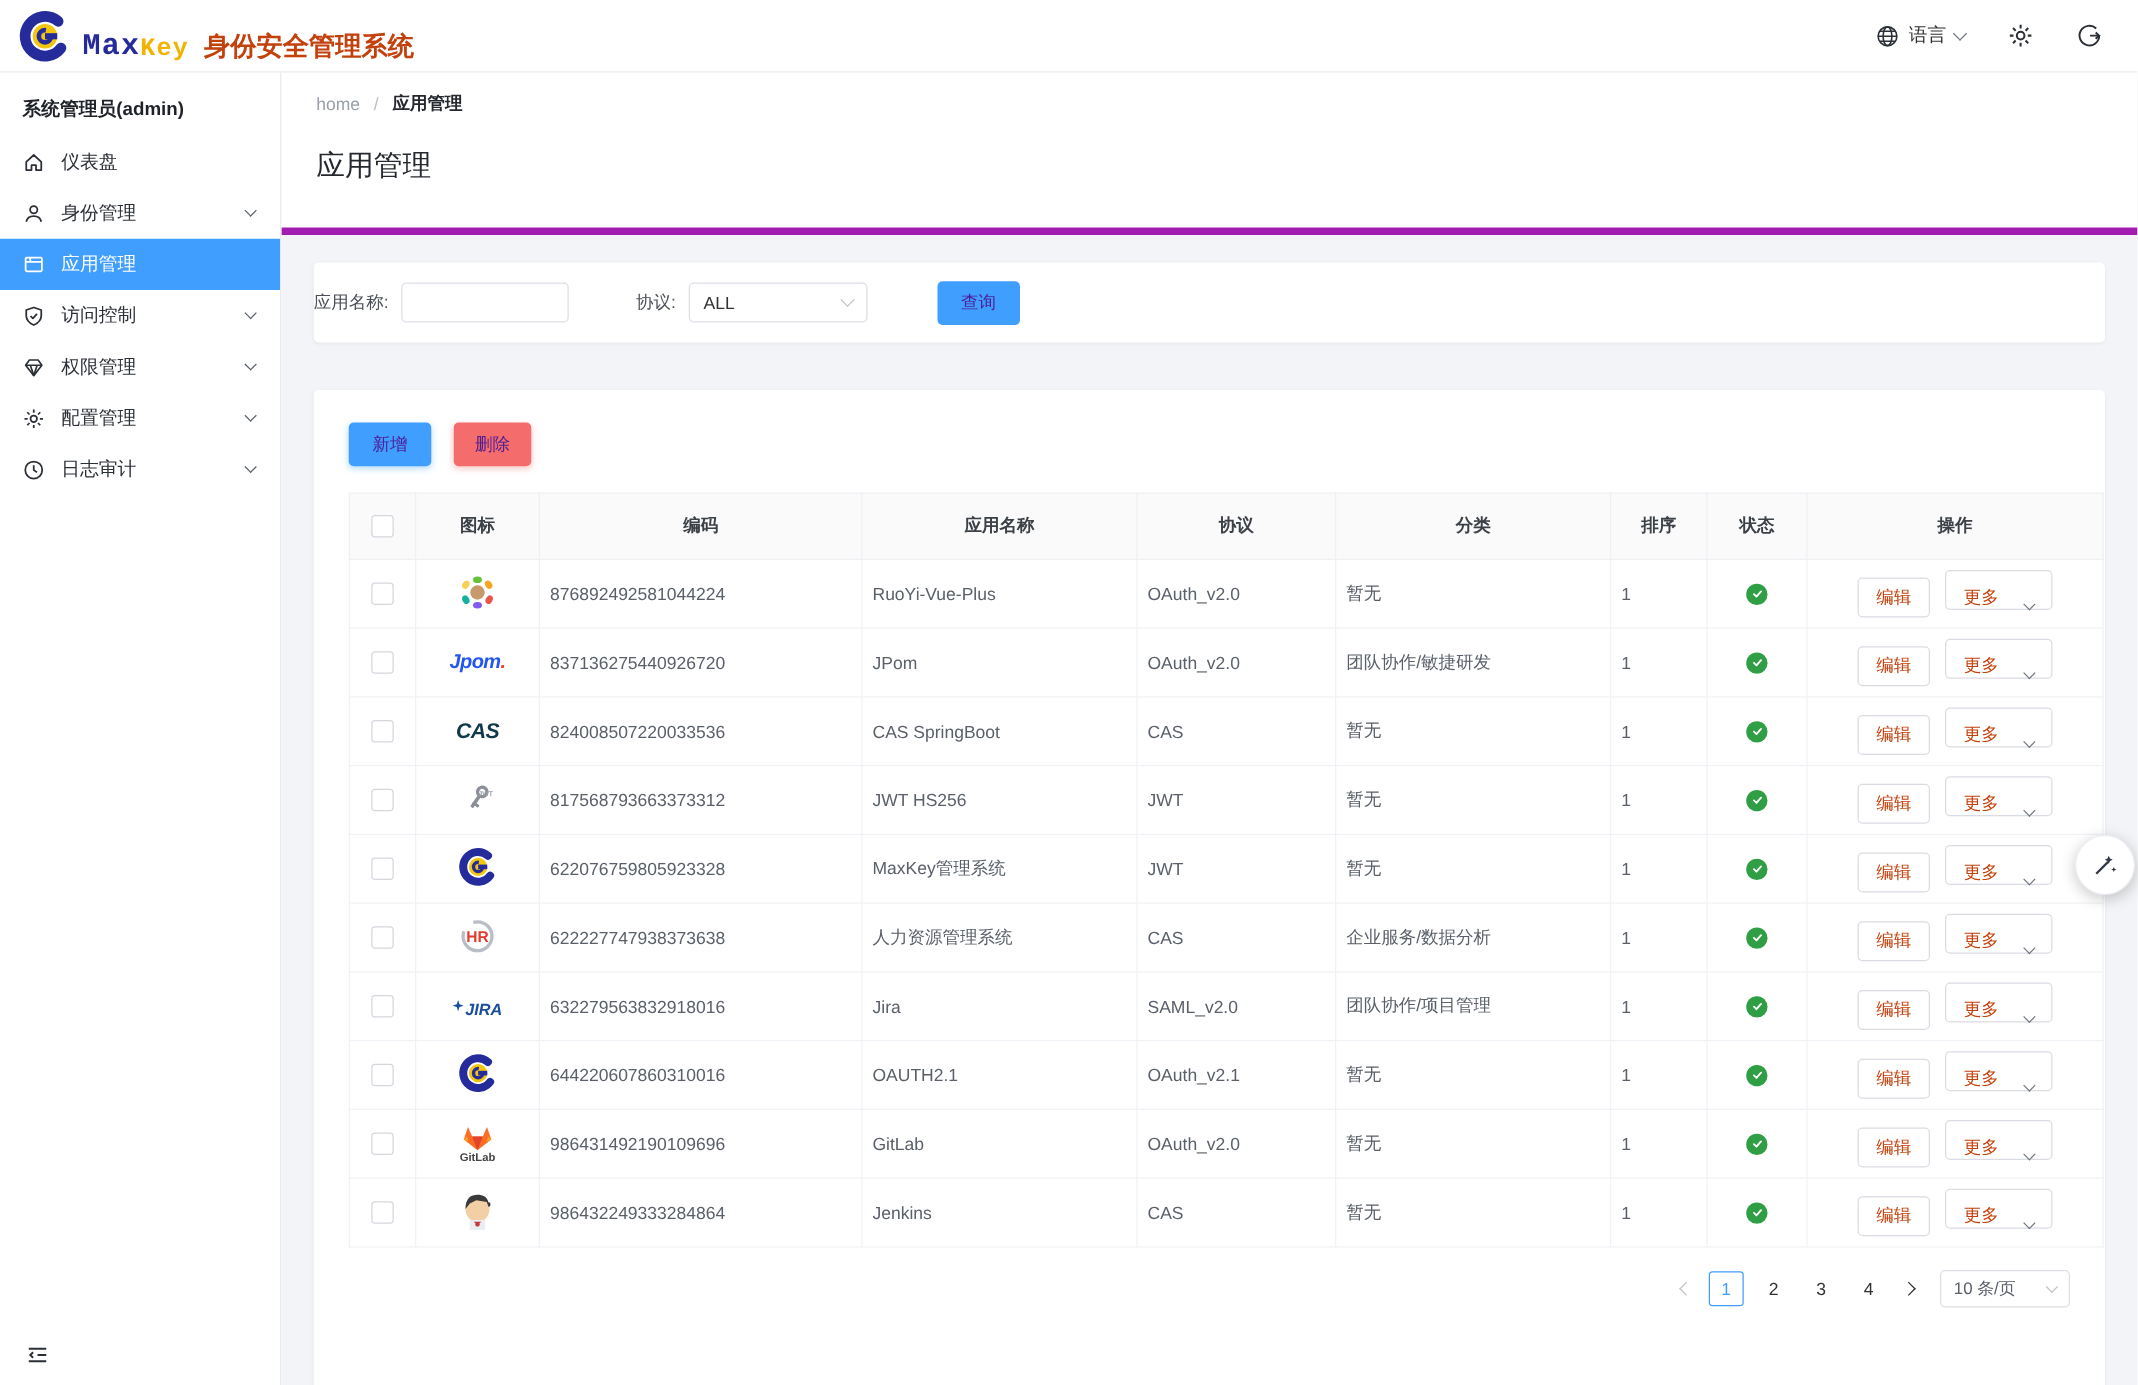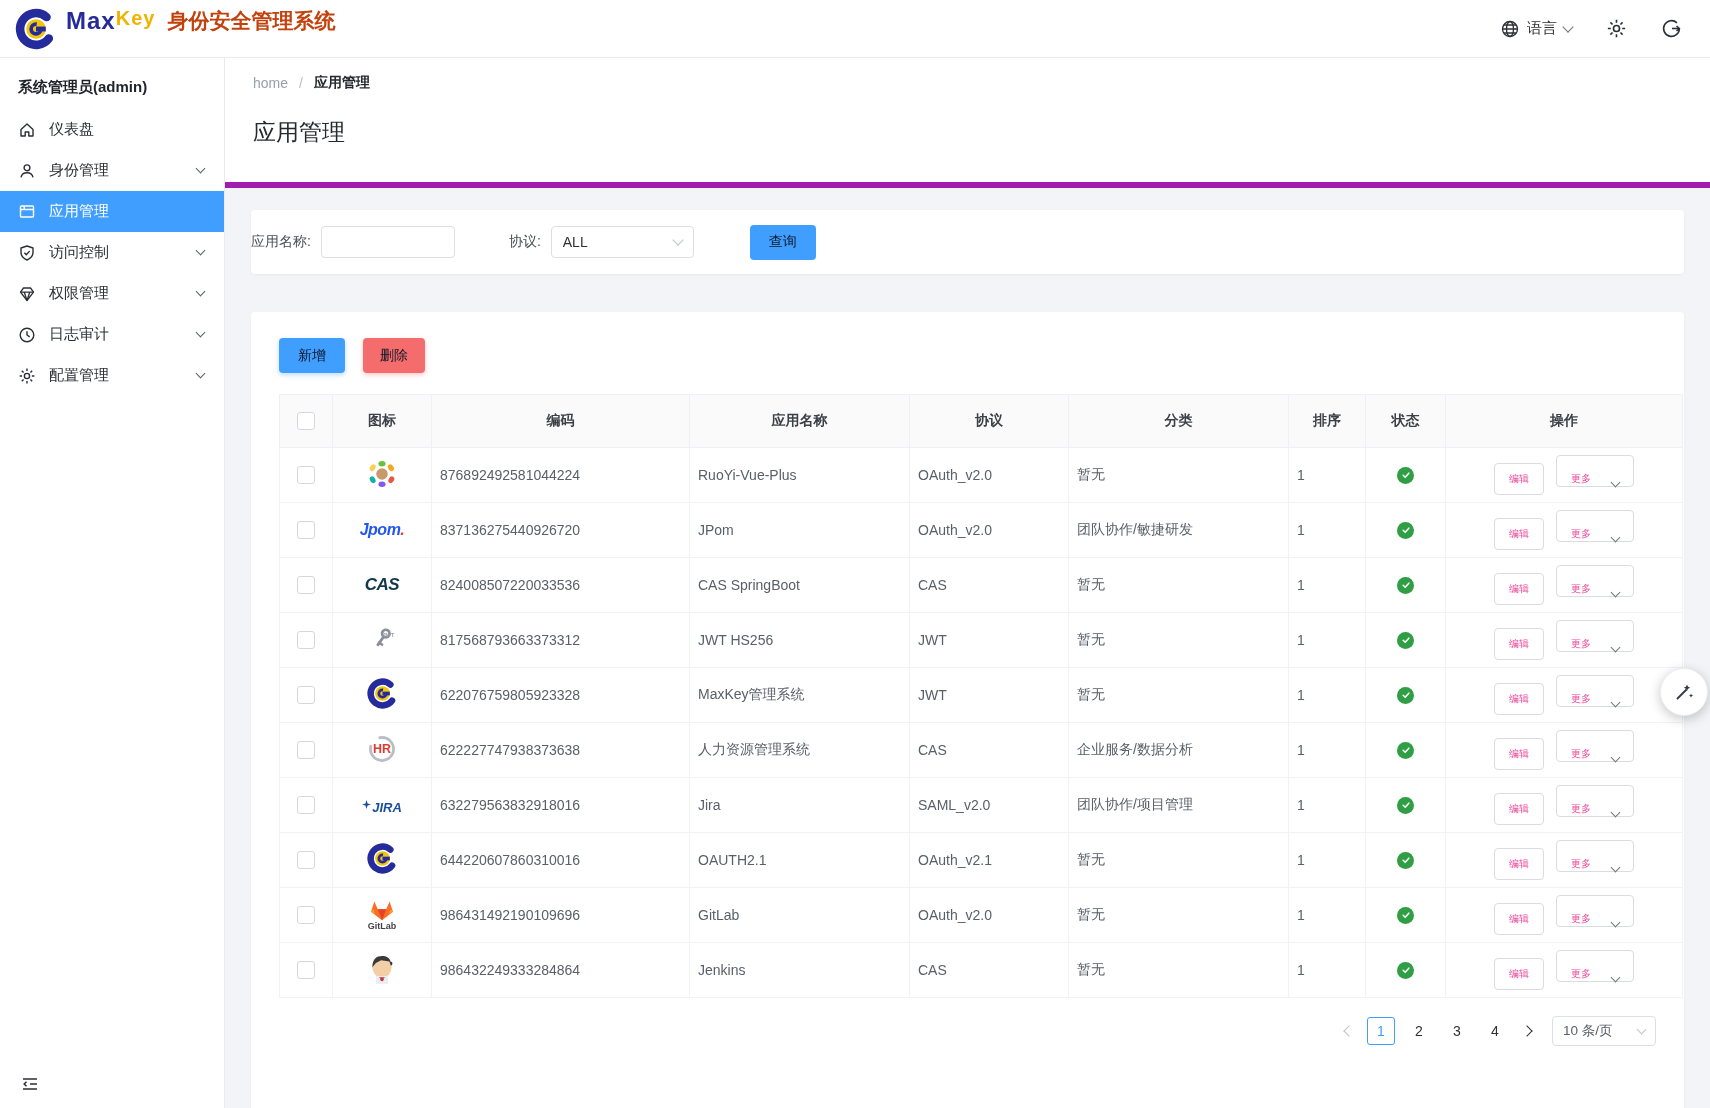--- a/index.html
+++ b/index.html
@@ -1,21 +1,21 @@
 <!DOCTYPE html>
 <html><head>
 <meta charset="utf-8">
 <style>
   html,body{margin:0;padding:0;}
   body{width:1710px;height:1108px;overflow:hidden;background:#fff;
        font-family:"Liberation Sans","DejaVu Sans",sans-serif;color:#303133;position:relative;}
   
   .topbar{position:absolute;top:0;left:0;right:0;height:58px;background:#fff;border-bottom:1px solid #ececec;
           display:flex;align-items:center;justify-content:space-between;padding:0 28px 0 14px;box-sizing:border-box;z-index:30;}
-  .brand{display:flex;align-items:flex-start;}
+  .brand{display:flex;align-items:flex-end;font-family:Liberation Mono, monospace;}
   .brand-logo{display:flex;margin-right:8px;}
   .brand-max{font-size:24px;font-weight:800;color:#252b9a;letter-spacing:1px;}
   .brand-key{font-size:20px;font-weight:800;color:#f0b400;letter-spacing:1px;}
   .brand-sub{font-size:21px;font-weight:700;color:#c2410c;margin-left:12px;}
   .topbar-right{display:flex;align-items:center;gap:34px;}
   .lang{display:flex;align-items:center;gap:7px;font-size:15px;color:#303133;cursor:pointer;}
   .iconbtn{background:none;border:none;padding:0;cursor:pointer;display:flex;align-items:center;}
   
   .chev{display:inline-block;width:7px;height:7px;border-right:1.5px solid currentColor;border-bottom:1.5px solid currentColor;
         transform:rotate(45deg);margin-top:-4px;}
@@ -41,37 +41,37 @@
   .card{background:#fff;border-radius:4px;box-shadow:0 1px 3px rgba(0,0,0,.05);}
   
   .search-card{height:64px;display:flex;align-items:center;margin-bottom:38px;}
   .f-label{font-size:14px;color:#4a4f57;}
   .lbl-name{}
   .inp{width:116px;height:30px;border:1px solid #dcdfe6;border-radius:4px;margin-left:10px;padding:0 8px;font-size:14px;color:#303133;outline:none;}
   .lbl-proto{margin-left:54px;}
   .select{width:143px;height:32px;border:1px solid #dcdfe6;border-radius:4px;margin-left:10px;display:flex;align-items:center;
           justify-content:space-between;padding:0 11px;font-size:14px;color:#303133;cursor:pointer;box-sizing:border-box;background:#fff;}
   .select .chev{color:#c0c4cc;}
-  .btn{border:none;border-radius:4px;font-size:14px;color:#0f172a;cursor:pointer;font-family:inherit;}
+  .btn{border:none;border-radius:4px;font-size:14px;color:#4c1d95;cursor:pointer;font-family:inherit;}
   .btn-query{margin-left:56px;width:66px;height:35px;background:#409eff;}
   
   .table-card{height:800px;box-sizing:border-box;padding:26px 28px 0;}
   .toolbar{display:flex;gap:18px;}
   .btn-add{width:66px;height:35px;background:#409eff;box-shadow:0 2px 5px rgba(64,158,255,.35);}
   .btn-del{width:62px;height:35px;background:#f56c6c;box-shadow:0 2px 5px rgba(245,108,108,.35);}
   table{border-collapse:collapse;table-layout:fixed;width:1403px;margin-top:21px;font-size:14px;}
   thead th{height:50px;background:#fafafa;border:1px solid #eef0f4;font-weight:600;color:#3c4047;font-size:14px;}
   tbody td{height:55px;border:1px solid #f0f2f5;color:#5a6069;padding:0 8px;box-sizing:border-box;}
   td.c-icon,th.c-icon{text-align:center;padding:0;}
   td.c-status{text-align:center;}
   td.c-ops{text-align:center;}
   .checkbox{display:inline-block;width:16px;height:16px;border:1px solid #d4d7dd;border-radius:3px;background:#fff;cursor:pointer;vertical-align:middle;}
   td.c-check,th.c-check{text-align:center;padding:0;}
   .status-dot{display:inline-flex;align-items:center;justify-content:center;width:17px;height:17px;border-radius:50%;background:#2f9e44;}
-  .btn-plain{height:32px;padding:0 14px;background:#fff;border:1px solid #d9dce3;border-radius:4px;font-size:10px;color:#ec4899;cursor:pointer;font-family:inherit;}
+  .btn-plain{height:32px;padding:0 14px;background:#fff;border:1px solid #d9dce3;border-radius:4px;font-size:14px;color:#c2410c;cursor:pointer;font-family:inherit;}
   .btn-more{margin-left:8px;display:inline-flex;align-items:flex-end;gap:21px;}
   .btn-more .chev{width:6px;height:6px;border-width:1.3px;color:#707680;}
   .app-logo{display:inline-flex;align-items:center;justify-content:center;width:100%;}
   .logo-jpom{font-style:italic;font-weight:800;font-size:16px;color:#2356f0;letter-spacing:-.5px;}
   .logo-jpom i{color:#f0412d;}
   .logo-cas{font-style:italic;font-weight:800;font-size:17px;color:#10394a;letter-spacing:-.5px;}
   .logo-jira{font-weight:800;font-style:italic;font-size:13px;color:#1b4e9b;display:inline-flex;align-items:flex-start;gap:1px;}
   .logo-gitlab{display:inline-flex;flex-direction:column;align-items:center;line-height:1;}
   .logo-gitlab span{font-size:9px;font-weight:700;color:#444;margin-top:1px;}
   
@@ -180,35 +180,35 @@
             <path d="M5.5 3h7l3 4.2L9 15.5 2.5 7.2z"></path>
             <path d="M2.5 7.2h13M9 15.5L6.3 7.2M9 15.5l2.7-8.3"></path>
           </svg>
         </span>
         <span class="s-label">权限管理</span>
         <span class="chev s-chev"></span>
       </div>
       <div class="side-item">
         <span class="s-icon">
           <svg width="18" height="18" viewBox="0 0 18 18" fill="none" stroke="currentColor" stroke-width="1.4">
+            <circle cx="9" cy="9" r="2.6"></circle>
+            <path d="M9 1.6v2.5M9 13.9v2.5M1.6 9h2.5M13.9 9h2.5M3.8 3.8l1.8 1.8M12.4 12.4l1.8 1.8M14.2 3.8l-1.8 1.8M5.6 12.4l-1.8 1.8"></path>
+          </svg>
+        </span>
+        <span class="s-label">配置管理</span>
+        <span class="chev s-chev"></span>
+      </div>
+      <div class="side-item">
+        <span class="s-icon">
+          <svg width="18" height="18" viewBox="0 0 18 18" fill="none" stroke="currentColor" stroke-width="1.4">
             <circle cx="9" cy="9" r="6.8"></circle>
             <path d="M9 5.2V9l2.7 1.9"></path>
           </svg>
         </span>
         <span class="s-label">日志审计</span>
-        <span class="chev s-chev"></span>
-      </div>
-      <div class="side-item">
-        <span class="s-icon">
-          <svg width="18" height="18" viewBox="0 0 18 18" fill="none" stroke="currentColor" stroke-width="1.4">
-            <circle cx="9" cy="9" r="2.6"></circle>
-            <path d="M9 1.6v2.5M9 13.9v2.5M1.6 9h2.5M13.9 9h2.5M3.8 3.8l1.8 1.8M12.4 12.4l1.8 1.8M14.2 3.8l-1.8 1.8M5.6 12.4l-1.8 1.8"></path>
-          </svg>
-        </span>
-        <span class="s-label">配置管理</span>
         <span class="chev s-chev"></span>
       </div>
     </nav>
   <div class="side-collapse">
     <svg width="20" height="20" viewBox="0 0 20 20" fill="none" stroke="#2b2f36" stroke-width="1.5">
       <path d="M3 5h14M10 10h7M3 15h14M6.5 7.8L4.2 10l2.3 2.2"></path>
     </svg>
   </div>
 </aside>
 

